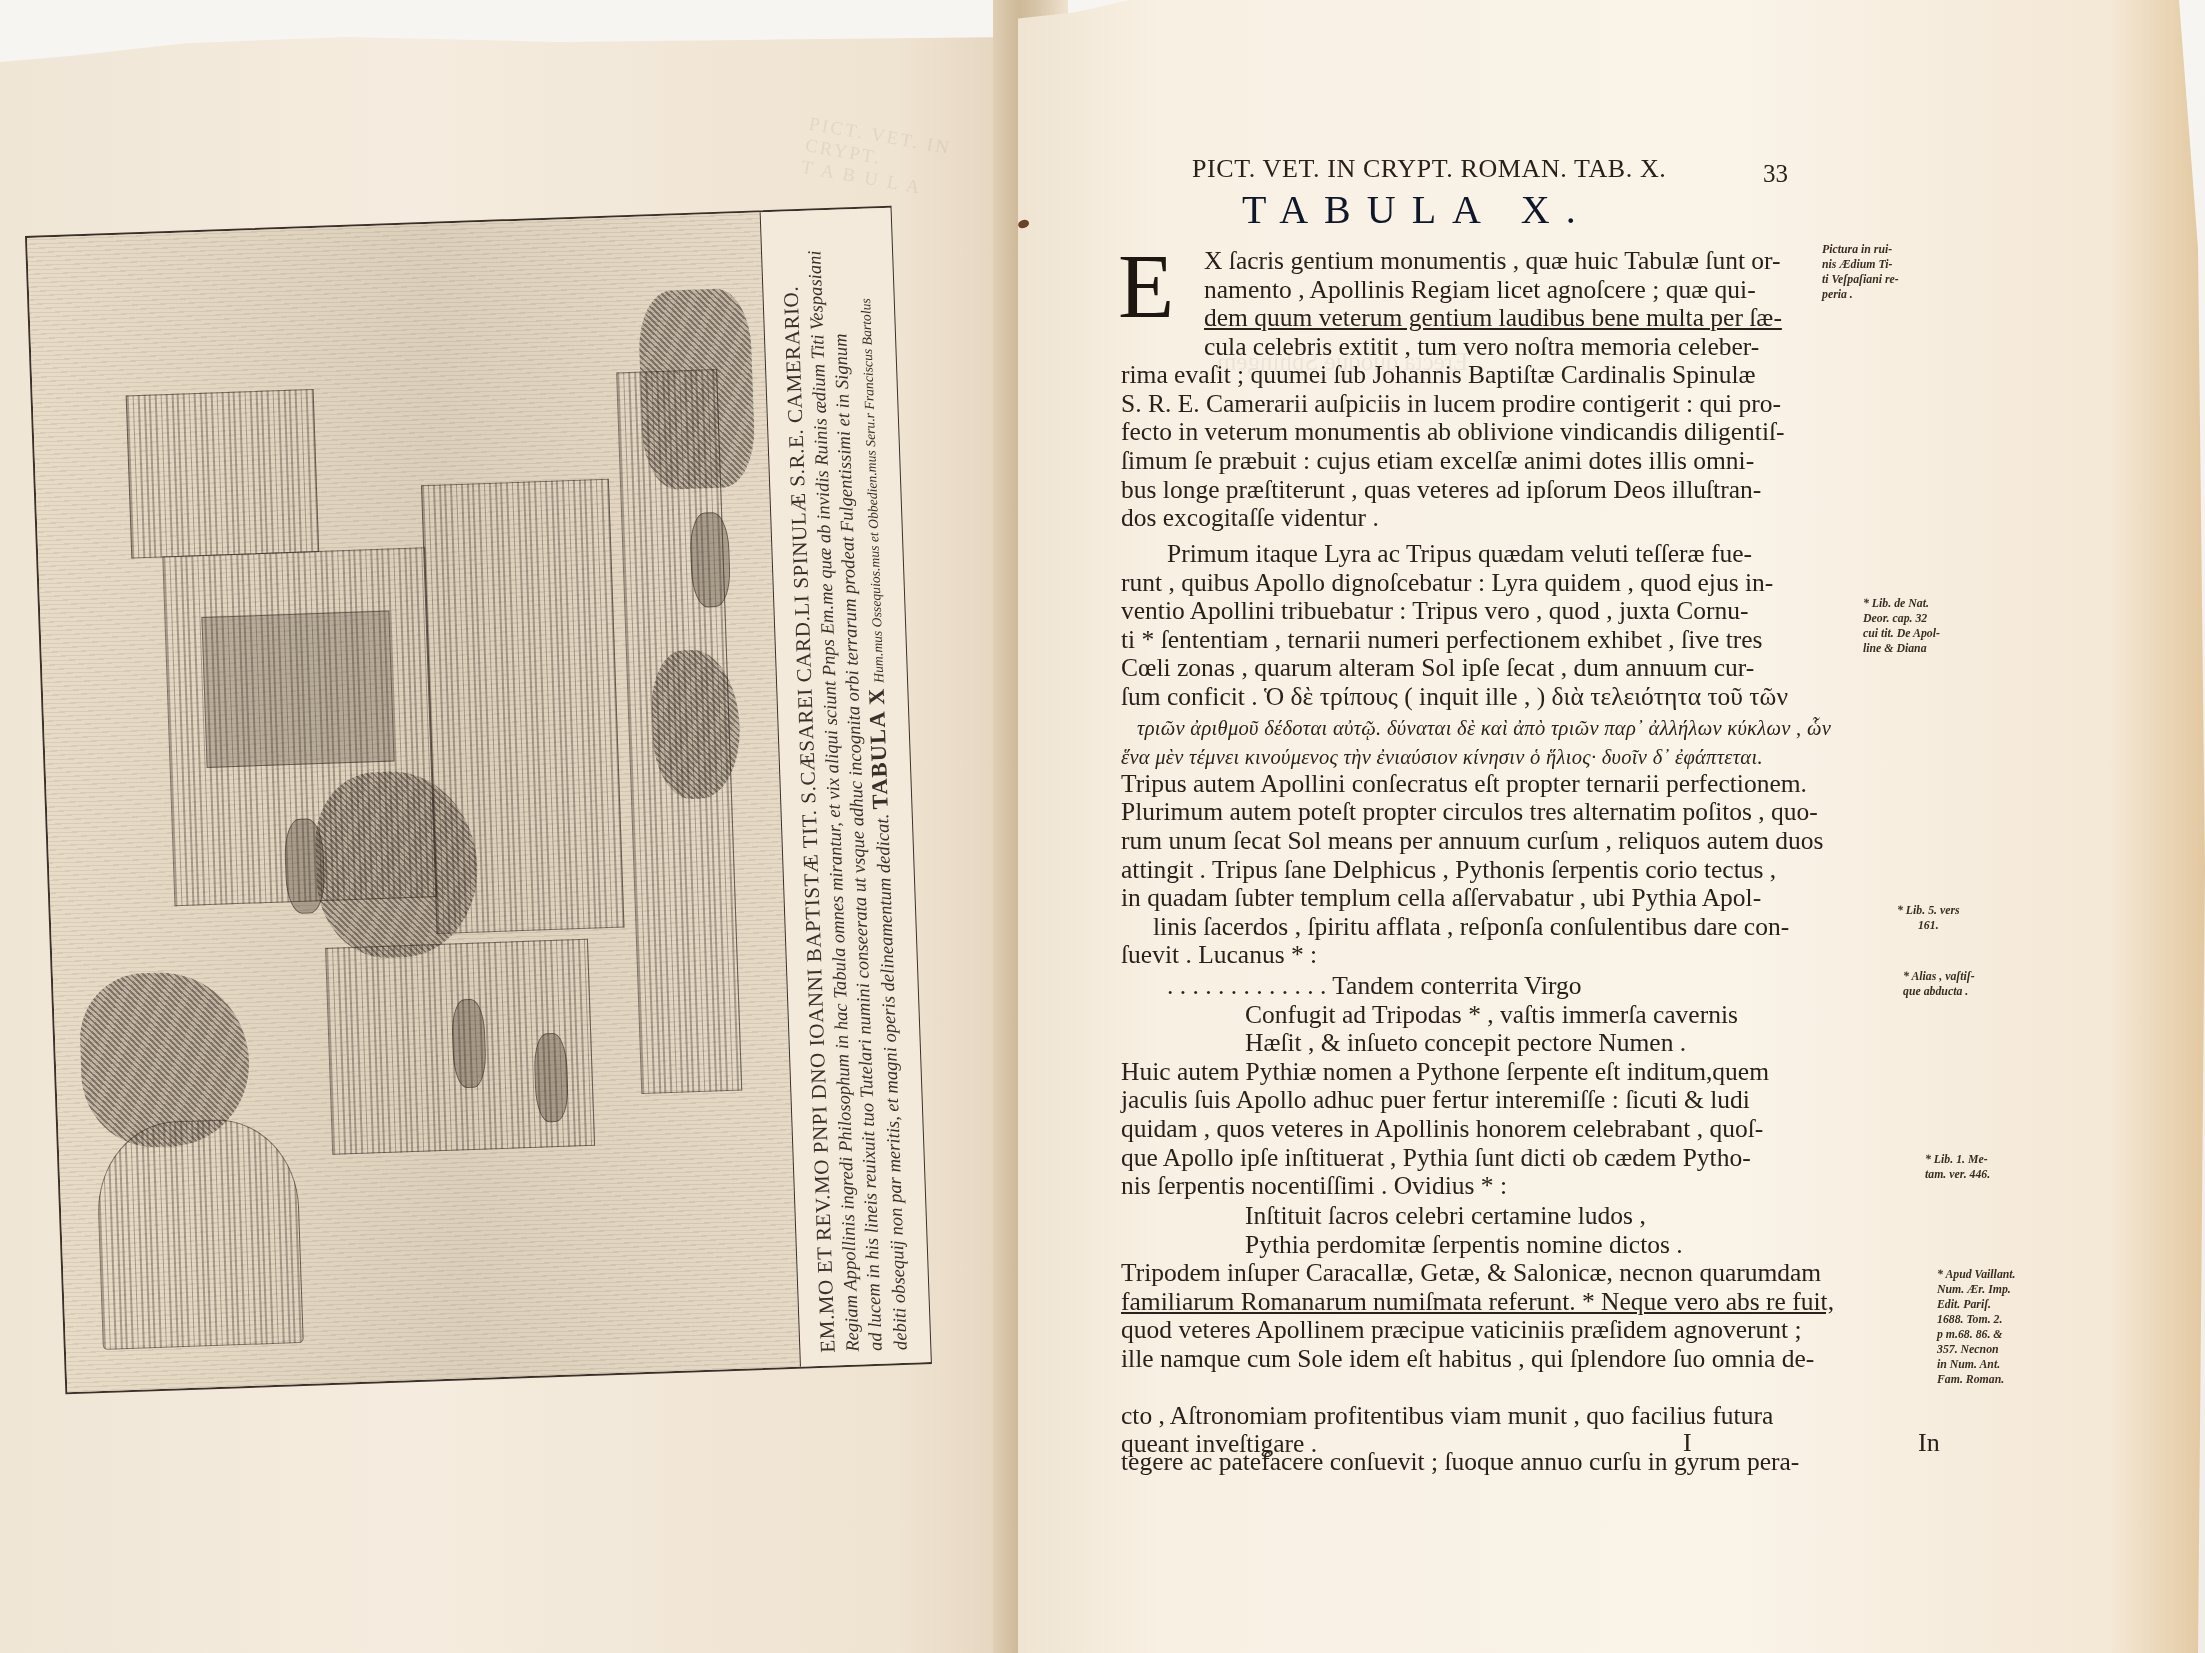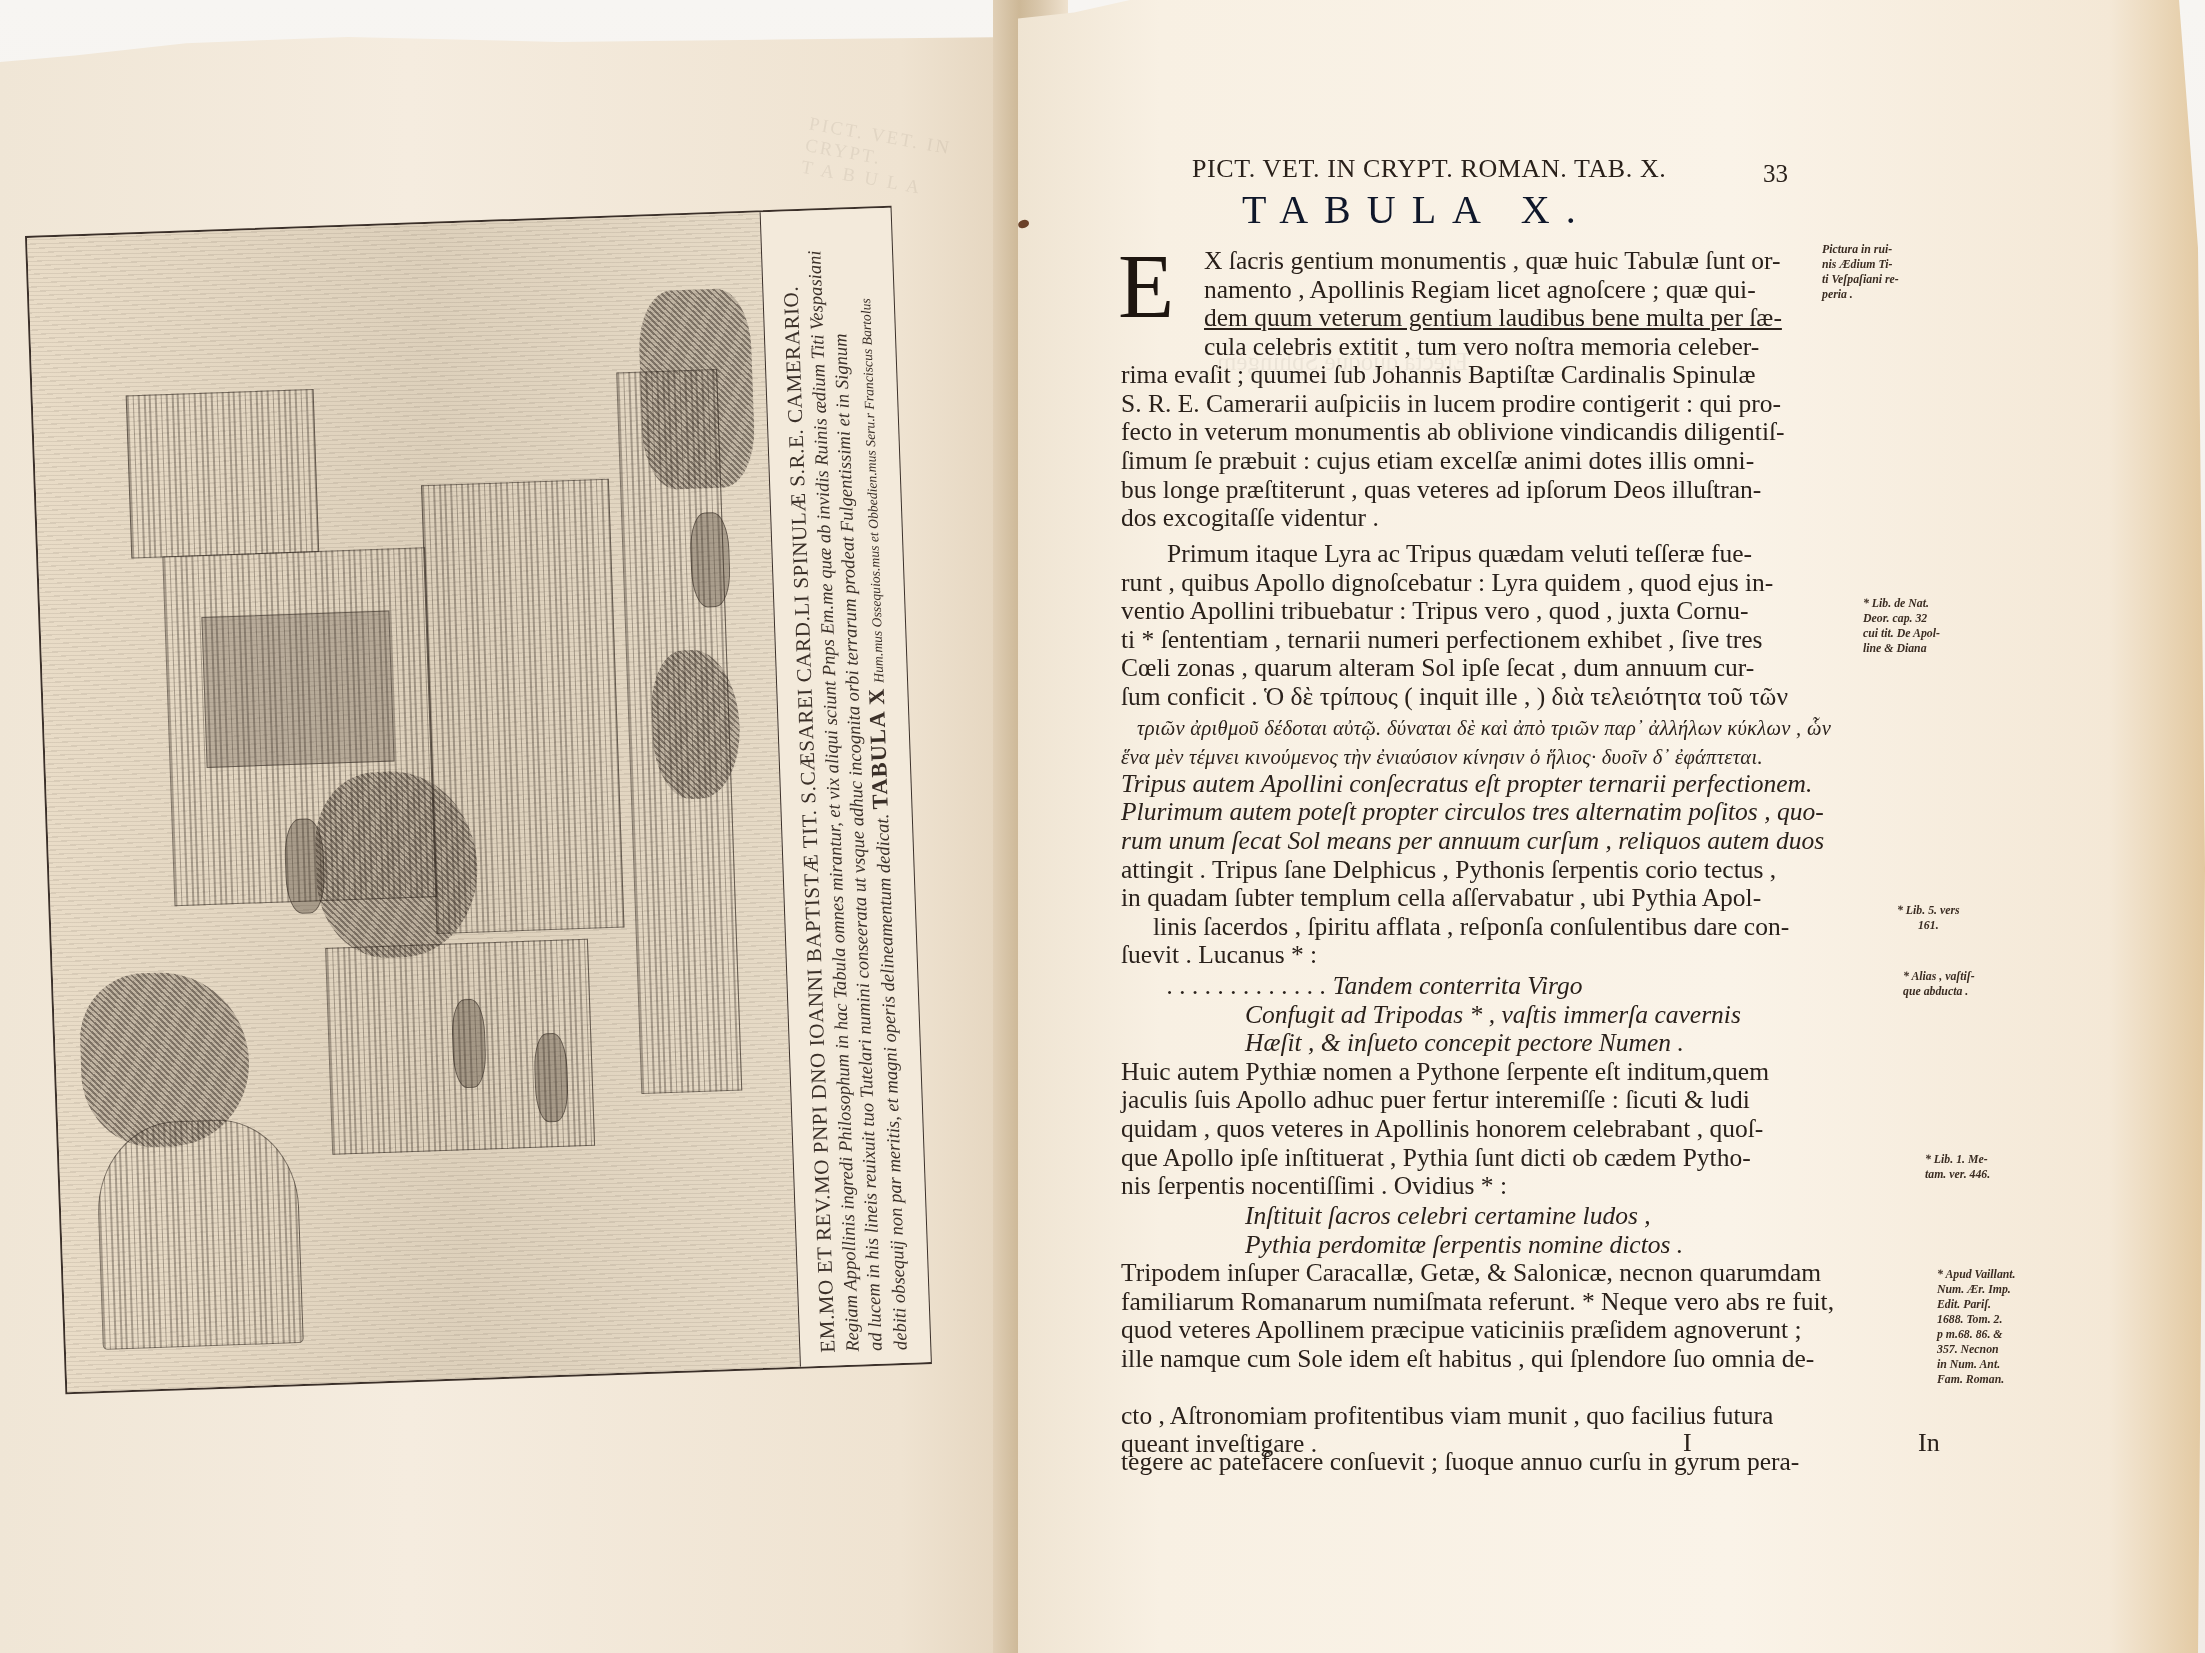--- a/index.html
+++ b/index.html
@@ -74,21 +74,21 @@
   .page-number { position: absolute; left: 1763px; top: 160px; font-size: 25px; color: #2a211b; }
   .section-title {
     position: absolute; left: 1242px; top: 186px; font-size: 40px; letter-spacing: 16px; color: #0f172a; white-space: nowrap;
   }
   .dropcap {
     position: absolute; left: 1118px; top: 243px; font-size: 92px; line-height: 87px; color: #1e1610;
   }
   .body-line {
     position: absolute; font-size: 25.5px; line-height: 27px; color: #2a211b; white-space: nowrap;
   }
-  .body-line.it { font-style: italic; }
+  .body-line.it { }
   .body-line.greek { font-size: 20.5px; font-style: italic; letter-spacing: 0.3px; }
   .marg-note {
     position: absolute; font-size: 11.8px; line-height: 15px; font-style: italic; font-weight: bold; color: #3a2c22; white-space: nowrap;
   }
   .catchword { position: absolute; font-size: 26px; color: #2a211b; }
 
   
   .ghost { position: absolute; color: rgba(40,30,24,0.06); font-size: 25px; white-space: nowrap; }
 </style>
 </head>
@@ -176,21 +176,21 @@
 <div class="body-line it" style="left:1245px;top:1001px;">Confugit ad Tripodas * , vaſtis immerſa cavernis</div>
 <div class="body-line it" style="left:1245px;top:1029px;">Hæſit , &amp; inſueto concepit pectore Numen .</div>
 <div class="body-line" style="left:1121px;top:1058px;">Huic autem Pythiæ nomen a Pythone ſerpente eſt inditum,quem</div>
 <div class="body-line" style="left:1121px;top:1086px;">jaculis ſuis Apollo adhuc puer fertur interemiſſe : ſicuti &amp; ludi</div>
 <div class="body-line" style="left:1121px;top:1115px;">quidam , quos veteres in Apollinis honorem celebrabant , quoſ-</div>
 <div class="body-line" style="left:1121px;top:1144px;">que Apollo ipſe inſtituerat , Pythia ſunt dicti ob cædem Pytho-</div>
 <div class="body-line" style="left:1121px;top:1172px;">nis ſerpentis nocentiſſimi . Ovidius * :</div>
 <div class="body-line it" style="left:1245px;top:1202px;">Inſtituit ſacros celebri certamine ludos ,</div>
 <div class="body-line it" style="left:1245px;top:1231px;">Pythia perdomitæ ſerpentis nomine dictos .</div>
 <div class="body-line" style="left:1121px;top:1259px;">Tripodem inſuper Caracallæ, Getæ, &amp; Salonicæ, necnon quarumdam</div>
-<div class="body-line" style="left:1121px;top:1288px;">familiarum Romanarum numiſmata referunt. * Neque vero abs re fuit,</div>
+<div class="body-line" style="left:1121px;top:1288px;text-decoration:underline;">familiarum Romanarum numiſmata referunt. * Neque vero abs re fuit,</div>
 <div class="body-line" style="left:1121px;top:1316px;">quod veteres Apollinem præcipue vaticiniis præſidem agnoverunt ;</div>
 <div class="body-line" style="left:1121px;top:1345px;">ille namque cum Sole idem eſt habitus , qui ſplendore ſuo omnia de-</div>
 <div class="body-line" style="left:1121px;top:1448px;">tegere ac patefacere conſuevit ; ſuoque annuo curſu in gyrum pera-</div>
 <div class="body-line" style="left:1121px;top:1402px;">cto , Aſtronomiam profitentibus viam munit , quo facilius futura</div>
 <div class="body-line" style="left:1121px;top:1430px;">queant inveſtigare .</div>
 
 <div class="catchword" style="left:1683px;top:1428px;">I</div>
 <div class="catchword" style="left:1918px;top:1428px;">In</div>
 
 <div class="marg-note" style="left:1822px;top:242px;">Pictura in rui-<br>nis Ædium Ti-<br>ti Veſpaſiani re-<br>peria .</div>

